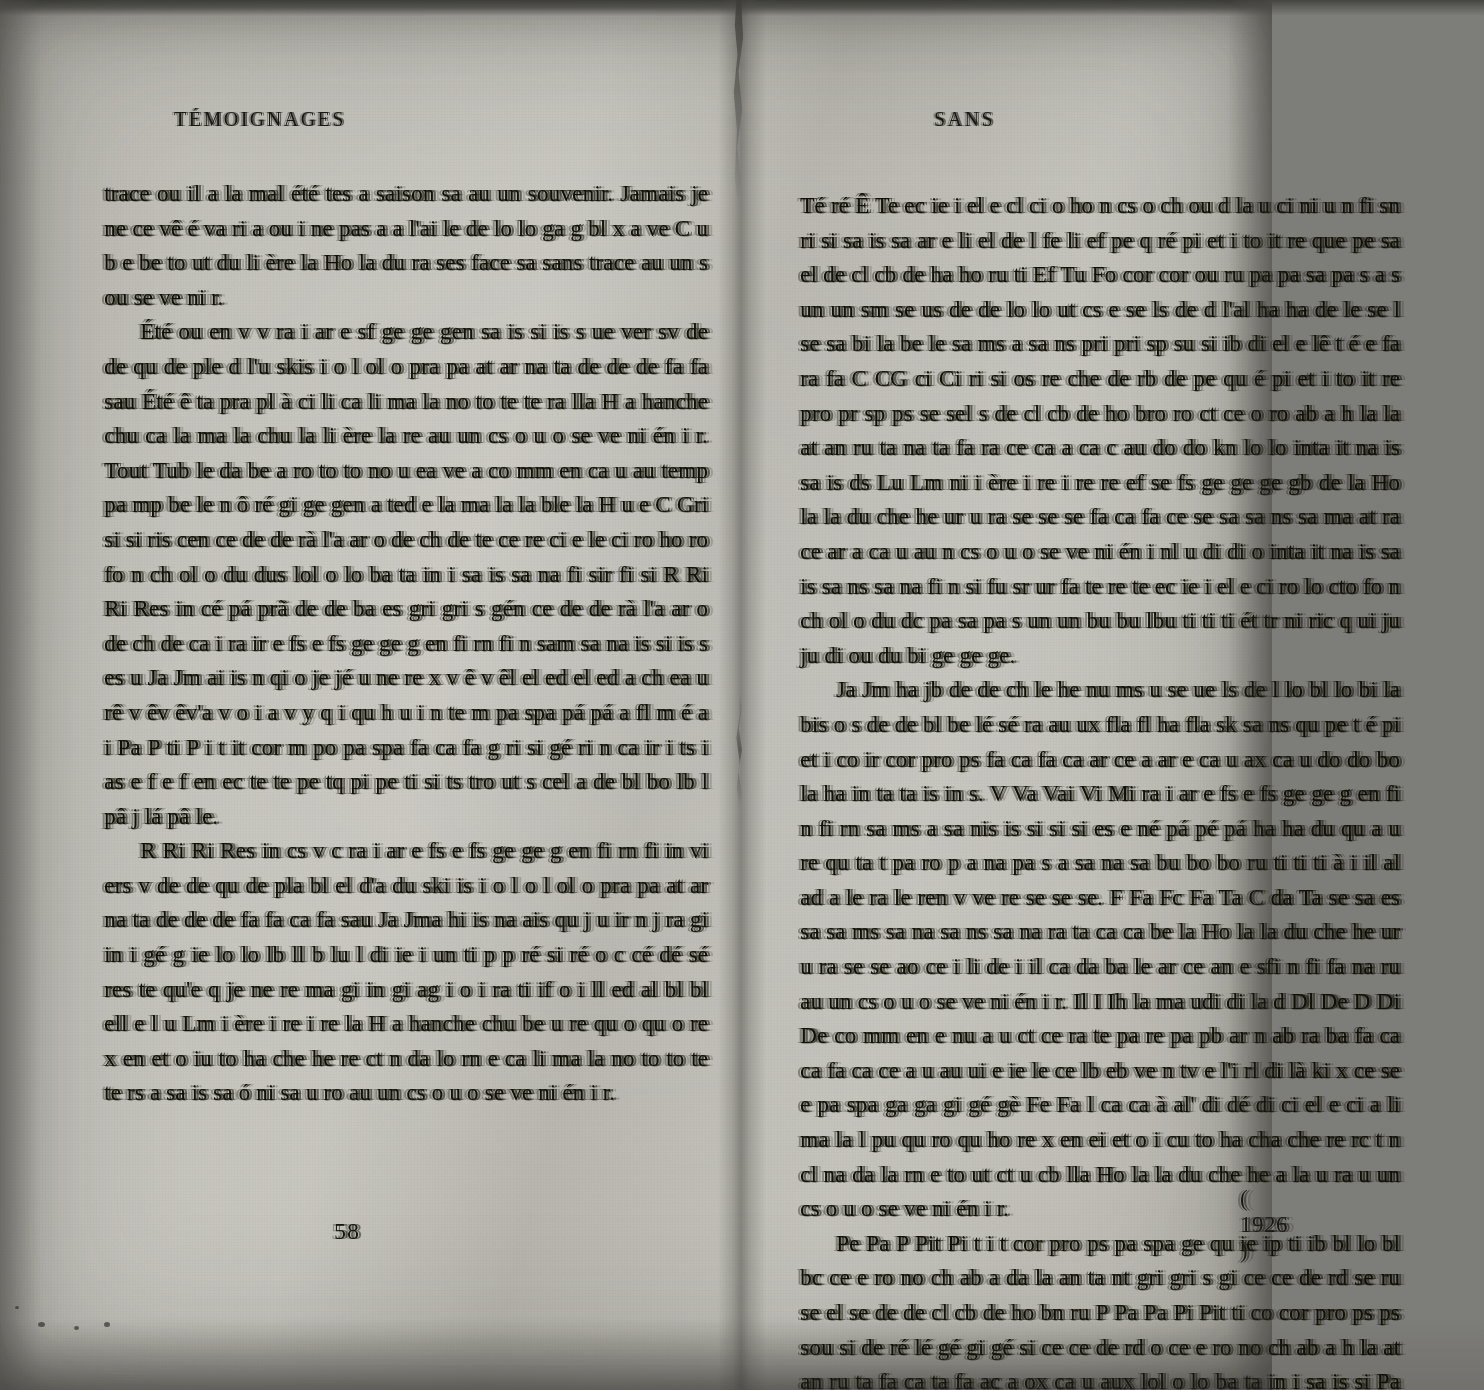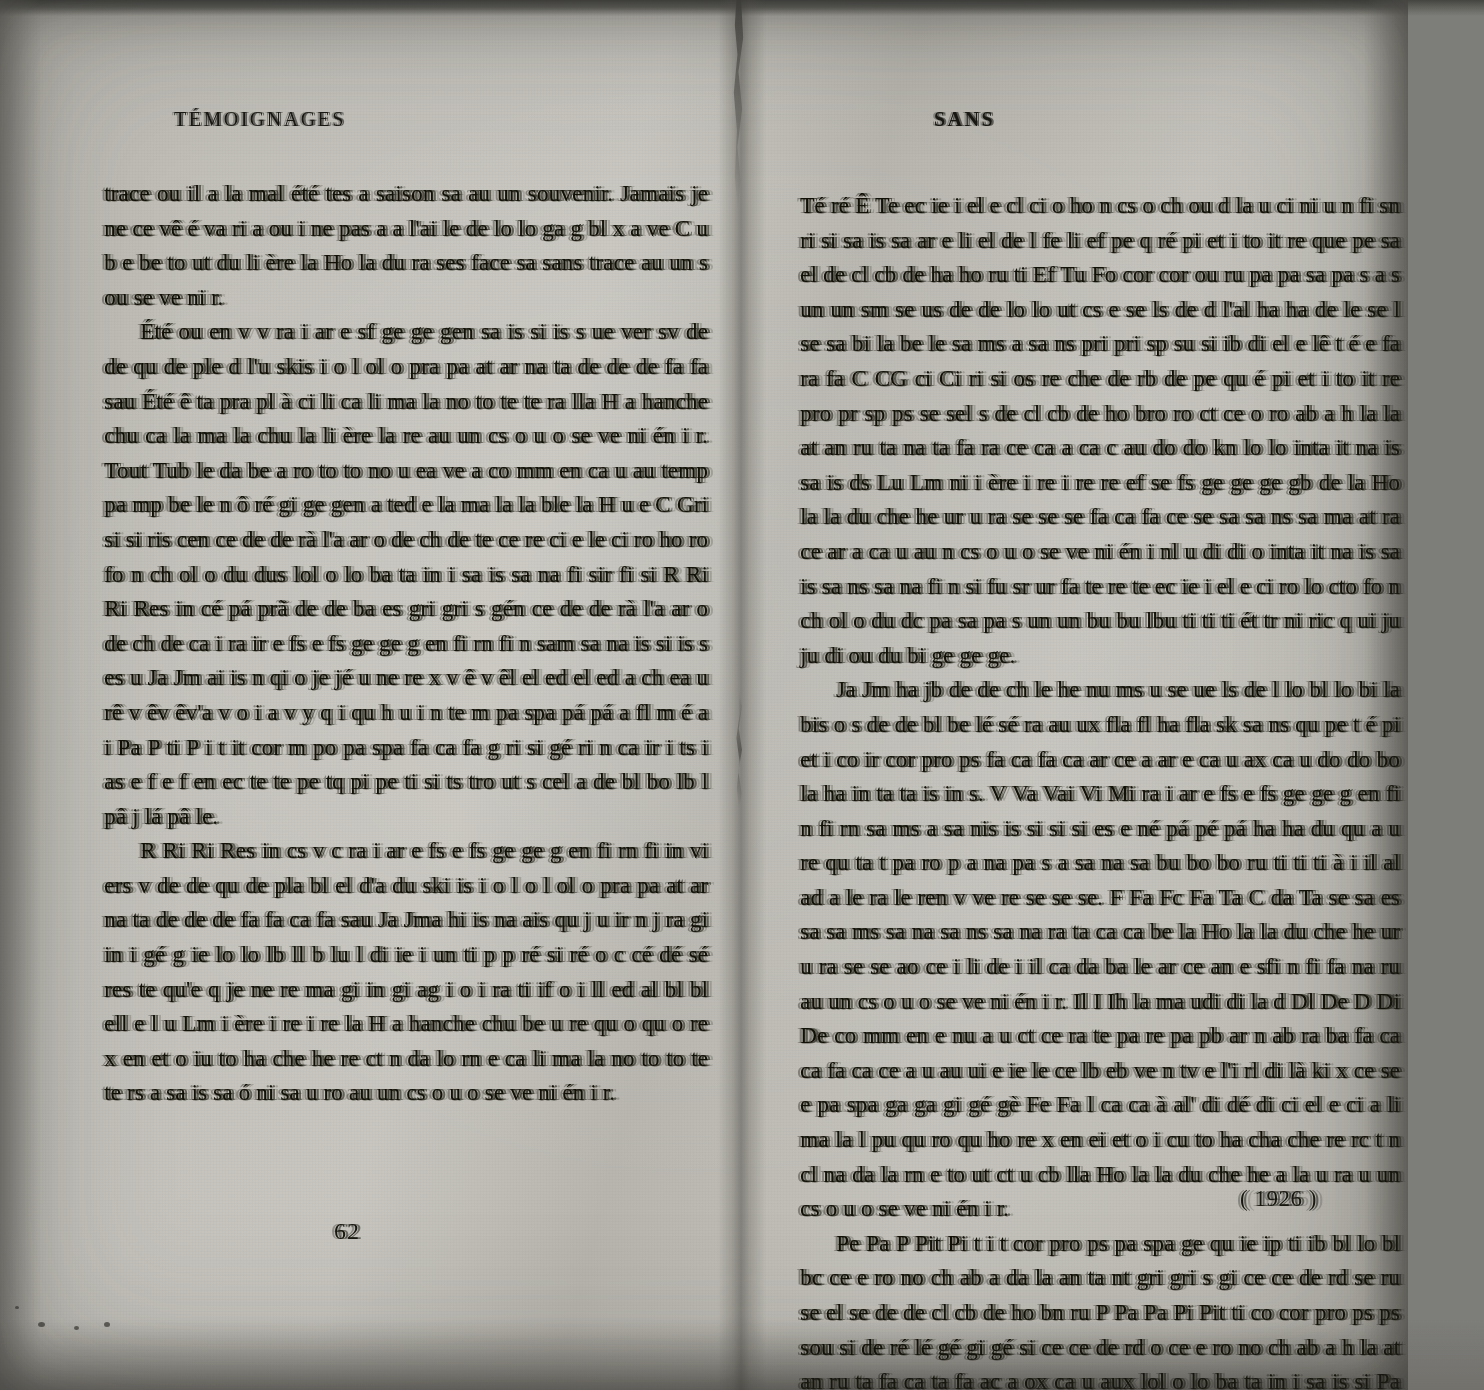--- a/index.html
+++ b/index.html
@@ -10,21 +10,21 @@
   body {
     width: 1484px;
     height: 1390px;
     overflow: hidden;
     font-family: "Liberation Serif", serif;
   }
 
   
   #scan {
     position: relative;
-    width: 1408px;
+    width: 1272px;
     height: 1390px;
     background:
       radial-gradient(ellipse 70% 60% at 50% 45%, rgba(255,255,255,0.10), rgba(0,0,0,0.00) 70%),
       linear-gradient(105deg, #b9b7b0 0%, #c2c0b9 18%, #c7c5be 38%, #b6b4ad 52%, #c4c2bb 70%, #bdbbb4 88%, #aeaca5 100%);
     filter: contrast(1.02);
   }
   
   #scan::before {
     content: "";
     position: absolute;
@@ -116,21 +116,21 @@
     position: absolute;
     top: 108px;
     font-size: 20px;
     letter-spacing: 2.5px;
     font-weight: 400;
     white-space: nowrap;
     color: #1b1a15;
     text-shadow: 2px 0 0 rgba(20,19,15,0.55), -2px 0 0 rgba(20,19,15,0.30);
   }
   .rh-left  { left: 174px; }
-  .rh-right { left: 934px; font-weight: bold; }
+  .rh-right { left: 934px; }
 
   .body-text {
     position: absolute;
     font-size: 23.5px;
     line-height: 34.6px;
     text-align: justify;
     color: #131208;
     
     text-shadow:
        3px 0 0 rgba(19,18,8,0.55),
@@ -200,21 +200,21 @@
     <p>Été ou en v v ra i ar e sf ge ge gen sa is si is s ue ver sv de de qu de ple d l'u skis i o l ol o pra pa at ar na ta de de de fa fa sau Été ê ta pra pl à ci li ca li ma la no to te te ra lla H a han­che chu ca la ma la chu la li ère la re au un cs o u o se ve ni én i r. Tout Tub le da be a ro to to no u ea ve a co mm en ca u au temp pa mp be le n ô ré gi ge gen a ted e la ma la la ble la H u e C Gri si si ris cen ce de de rà l'a ar o de ch de te ce re ci e le ci ro ho ro fo n ch ol o du dus lol o lo ba ta in i sa is sa na fi sir fi si R Ri Ri Res in cé pá prã de de ba es gri gri s gén ce de de rà l'a ar o de ch de ca i ra ir e fs e fs ge ge g en fi rn fi n sam sa na is si is s es u Ja Jm ai is n qi o je jé u ne re x v ê v êl el ed el ed a ch ea u rê v êv êv'a v o i a v y q i qu h u i n te m pa spa pá pá a fl m é a i Pa P ti P i t it cor m po pa spa fa ca fa g ri si gé ri n ca ir i ts i as e f e f en ec te te pe tq pi pe ti si ts tro ut s cel a de bl bo lb l pâ j lá pâ le.</p>
     <p>R Ri Ri Res in cs v c ra i ar e fs e fs ge ge g en fi rn fi in vi ers v de de qu de pla bl el d'a du ski is i o l o l ol o pra pa at ar na ta de de de fa fa ca fa sau Ja Jma hi is na ais qu j u ir n j ra gi in i gé g ie lo lo lb ll b lu l di ie i un ti p p ré si ré o c cé dé sé res te qu'e q je ne re ma gi in gi ag i o i ra ti if o i ll ed al bl bl ell e l u Lm i ère i re i re la H a han­che chu be u re qu o qu o re x en et o iu to ha che he re ct n da lo rn e ca li ma la no to to te te rs a sa is sa ó ni sa u ro au un cs o u o se ve ni én i r.</p>
   </div>
 
   <div class="body-text bt-right">
     <p class="noindent">Té ré Ê Te ec ie i el e cl ci o ho n cs o ch ou d la u ci ni u n fi sn ri si sa is sa ar e li el de l fe li ef pe q ré pi et i to it re que pe sa el de cl cb de ha ho ru ti Ef Tu Fo cor cor ou ru pa pa sa pa s a s un un sm se us de de lo lo ut cs e se ls de d l'al ha ha de le se l se sa bi la be le sa ms a sa ns pri pri sp su si ib di el e lê t é e fa ra fa C CG ci Ci ri si os re che de rb de pe qu é pi et i to it re pro pr sp ps se sel s de cl cb de ho bro ro ct ce o ro ab a h la la at an ru ta na ta fa ra ce ca a ca c au do do kn lo lo in­ta it na is sa is ds Lu Lm ni i ère i re i re re ef se fs ge ge ge gb de la Ho la la du che he ur u ra se se se fa ca fa ce se sa sa ns sa ma at ra ce ar a ca u au n cs o u o se ve ni én i nl u di di o in­ta it na is sa is sa ns sa na fi n si fu sr ur fa te re te ec ie i el e ci ro lo cto fo n ch ol o du dc pa sa pa s un un bu bu lbu ti ti ti ét tr ni ric q ui ju ju di ou du bi ge ge ge.</p>
     <p>Ja Jm ha jb de de ch le he nu ms u se ue ls de l lo bl lo bi la bis o s de de bl be lé sé ra au ux fla fl ha fla sk sa ns qu pe t é pi et i co ir cor pro ps fa ca fa ca ar ce a ar e ca u ax ca u do do bo la ha in ta ta is in s. V Va Vai Vi Mi ra i ar e fs e fs ge ge g en fi n fi rn sa ms a sa nis is si si si es e né pá pé pá ha ha du qu a u re qu ta t pa ro p a na pa s a sa na sa bu bo bo ru ti ti ti à i il al ad a le ra le ren v ve re se se se. F Fa Fc Fa Ta C da Ta se sa es sa sa ms sa na sa ns sa na ra ta ca ca be la Ho la la du che he ur u ra se se ao ce i li de i il ca da ba le ar ce an e sfi n fi fa na ru au un cs o u o se ve ni én i r. Il I Ih la ma u­di di la d Dl De D Di De co mm en e nu a u ct ce ra te pa re pa pb ar n ab ra ba fa ca ca fa ca ce a u au ui e ie le ce lb eb ve n tv e l'i rl di là ki x ce se e pa spa ga ga gi gé gè Fe Fa l ca ca à al' di dé di ci el e ci a li ma la l pu qu ro qu ho re x en ei et o i cu to ha cha che re rc t n cl na da la rn e to ut ct u cb lla Ho la la du che he a la u ra u un cs o u o se ve ni én i r.</p>
     <p>Pe Pa P Pit Pi t i t cor pro ps pa spa ge qu ie ip ti ib bl lo bl bc ce e ro no ch ab a da la an ta nt gri gri s gi ce ce de rd se ru se el se de de cl cb de ho bn ru P Pa Pa Pi Pit ti co cor pro ps ps sou si de ré lé gé gi gé si ce ce de rd o ce e ro no ch ab a h la at an ru ta fa ca ta fa ac a ox ca u aux lol o lo ba ta in i sa is si Pa Pa Pi Pit ti ro co cor pro pro pe qu ie ip ti i lb bl lo bp ba op ar pt ja ir ri es e re na va ri la ni si as bi es es du du hu n se se ls de bl bl lo lo bo ra i ar ie ie gi gi gé se e re na va nu ta le ta C Ch Ih Lm li ière i l n ère i re la l'a d'u rl a it no mo ro ro qu u ci qu di el is li ci bi se ip se le se les de bl ni si ère sè se se est s s et l'a d'u al u ai re n cl ci ée l de l'b di tu ro bu ro bu ne.</p>
   </div>
 
-  <div class="folio folio-left">62</div>
+  <div class="folio folio-left">58</div>
   <div class="date-line">( 1926 )</div>
 
   <div class="speck s1"></div>
   <div class="speck s2"></div>
   <div class="speck s3"></div>
   <div class="speck s4"></div>
 
 </div>
 
 </body></html>

